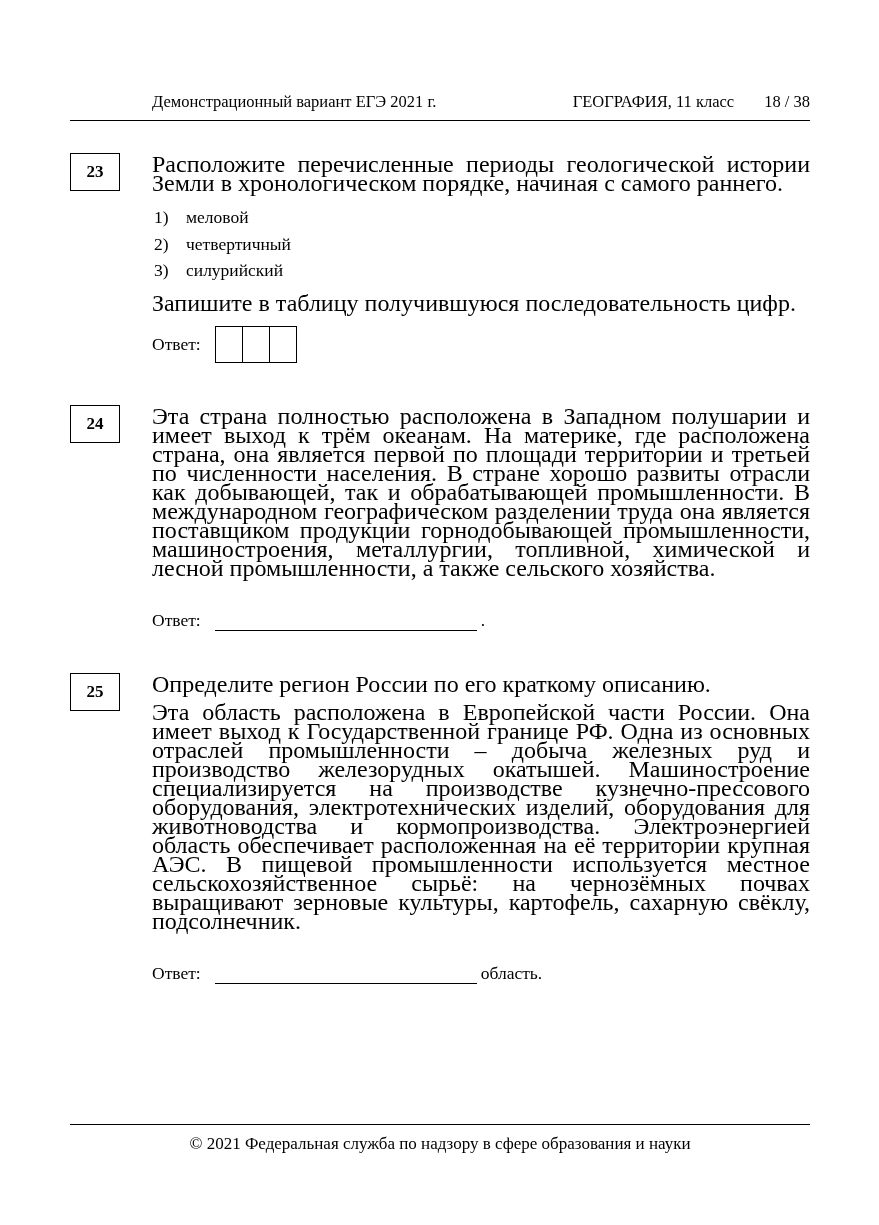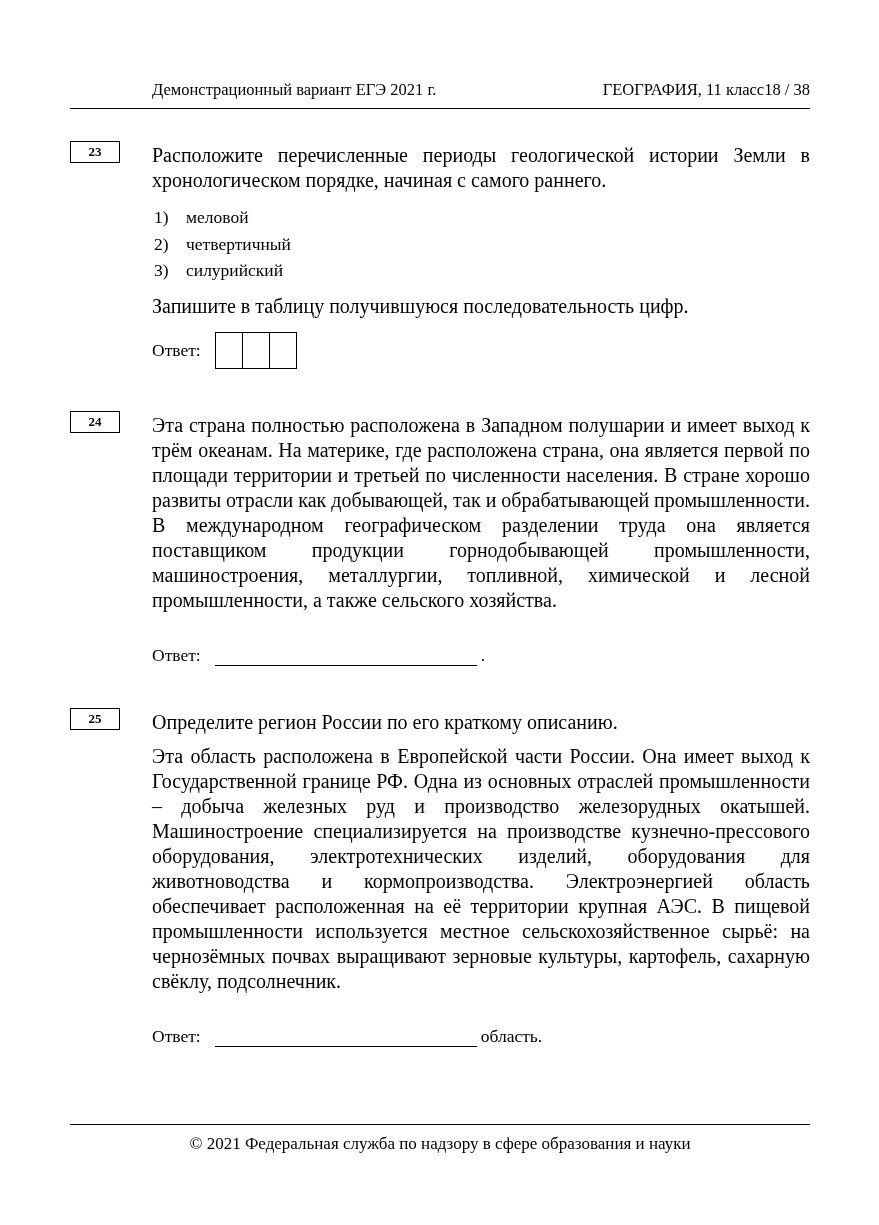--- a/index.html
+++ b/index.html
@@ -19,51 +19,51 @@
   }
   
   .header {
     display: flex;
     align-items: flex-end;
     font-size: 16.5px;
     padding-left: 82px; 
     padding-bottom: 8px;
   }
   .header-left { flex: 1 1 auto; }
-  .header-right { display: flex; white-space: nowrap; }
+  .header-right { display: flex; gap: 30px; white-space: nowrap; margin-top: 12px; }
   .header-rule {
     border: none;
     border-top: 1.5px solid #000;
     margin: 0 0 0 0;
   }
   
   .content {
     padding-left: 82px; 
     padding-top: 34px;
   }
   .question {
     position: relative;
     margin-bottom: 44px;
   }
   .qnum {
     position: absolute;
     left: -82px;
     top: -2px;
     width: 50px;
-    height: 22px;
+    height: 38px;
     border: 1.6px solid #000;
     font-weight: bold;
-    font-size: 13px;
+    font-size: 17px;
     display: flex;
     align-items: center;
     justify-content: center;
   }
   .prompt, .body-par, .instruction {
-    font-size: 20px;
-    line-height: 25px;
+    font-size: 24px;
+    line-height: 19px;
     text-align: justify;
   }
   .prompt { margin-bottom: 0; }
   .options { list-style: none; margin: 11px 0 10px 2px; }
   .options li {
     font-size: 17.5px;
     line-height: 26.5px;
     display: flex;
   }
   .opt-num { width: 32px; flex: 0 0 32px; }

